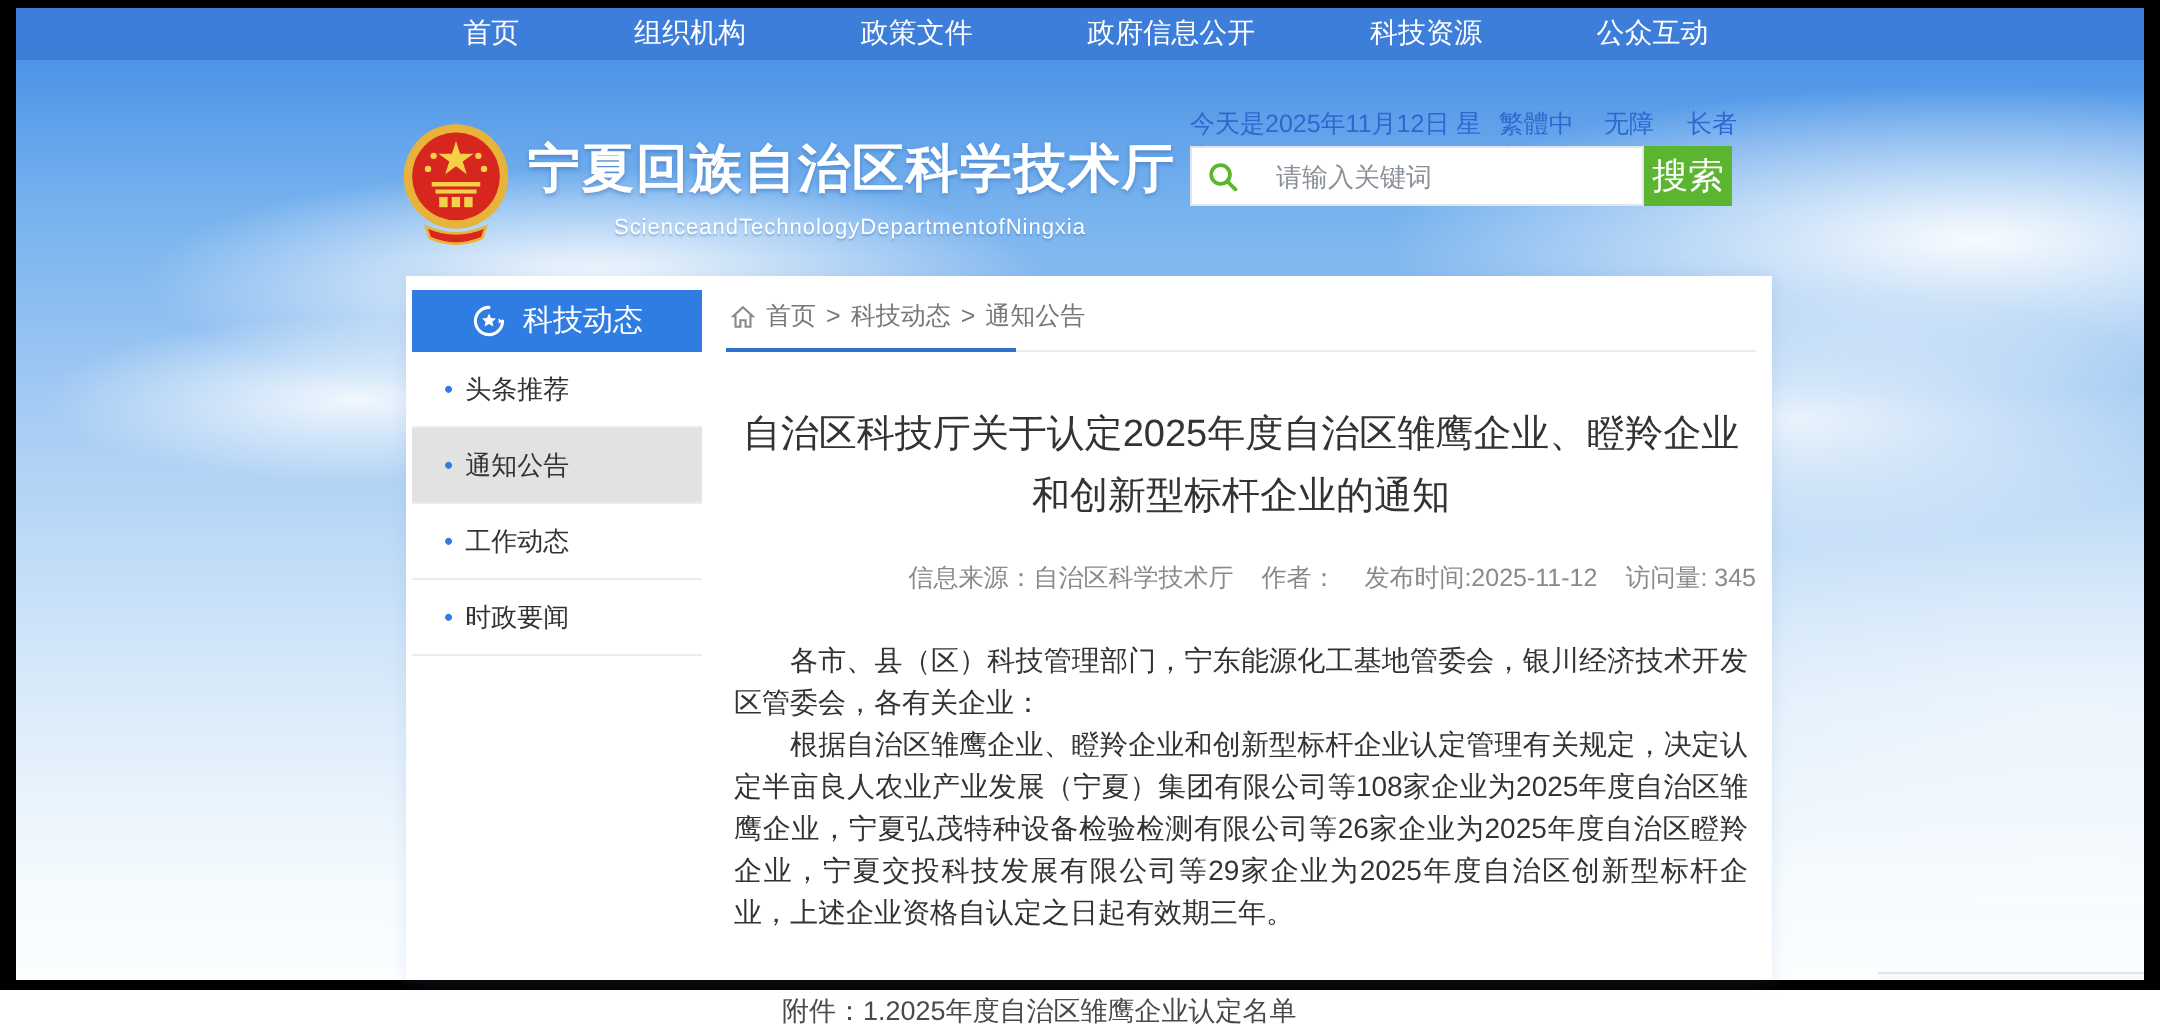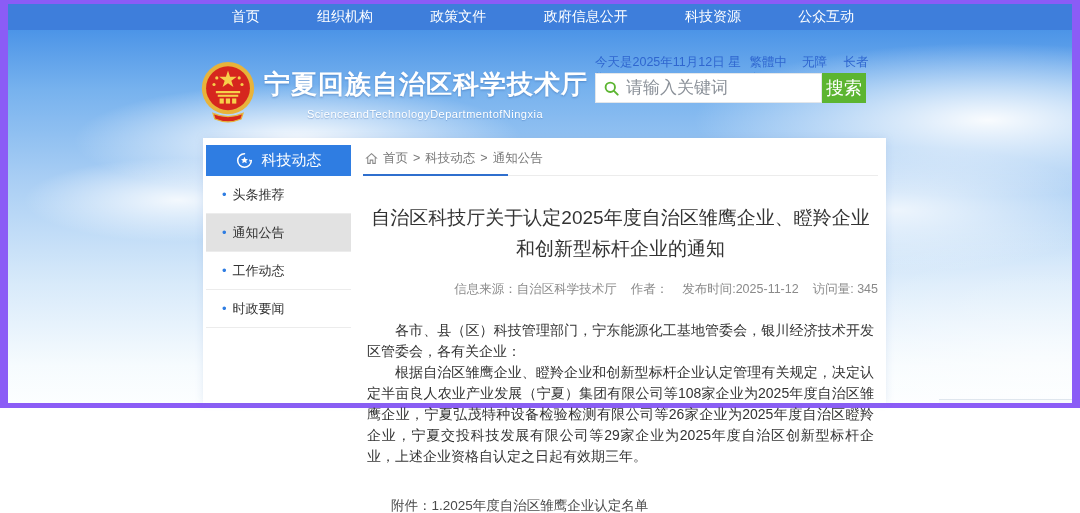--- a/index.html
+++ b/index.html
@@ -1,18 +1,18 @@
 <!DOCTYPE html>
 <html><head>
 <meta charset="utf-8">
 <style>
   * { margin:0; padding:0; box-sizing:border-box; }
   html,body { width:1080px; height:513px; background:#ffffff; overflow:hidden;
     font-family:"Liberation Sans", sans-serif; }
-  .page { position:relative; width:1080px; height:408px; background:#8b5cf6; }
+  .page { position:relative; width:1080px; height:495px; background:#000000; }
 
   
   .topnav { position:absolute; left:8px; right:8px; top:4px; height:26px;
     background:#3e7edb; }
   .topnav ul { position:absolute; left:195px; width:680px; top:0; height:26px;
     display:flex; justify-content:space-around; align-items:center; list-style:none; }
   .topnav li { color:#ffffff; font-size:14px; cursor:pointer; white-space:nowrap; }
 
   
   .hero { position:absolute; left:8px; right:8px; top:30px; bottom:5px;
@@ -36,22 +36,22 @@
     text-shadow:0 1px 1px rgba(40,90,160,.35); }
   .hdr-meta { position:absolute; left:587px; top:24px; width:282px; display:flex;
     justify-content:space-between; font-size:12.5px; color:#2f66cf; }
   .hdr-langs { display:flex; gap:8px; }
   .hdr-langs span { cursor:pointer; }
   .search-row { position:absolute; left:587px; top:43px; width:271px; height:30px;
     display:flex; }
   .search-box { flex:1; background:#ffffff; border:1px solid #e2e6ea; display:flex;
     align-items:center; padding:0 8px; }
   .search-box svg { flex:0 0 auto; margin-right:7px; }
-  .search-box input { border:none; outline:none; width:100%; font-size:17px;
-    color:#333; font-family:"Liberation Sans", sans-serif; }
+  .search-box input { border:none; outline:none; width:100%; font-size:13px;
+    color:#333; font-family:"Liberation Sans", sans-serif;margin-left:12px; }
   .search-box input::placeholder { color:#8b9199; }
   .search-btn { width:44px; background:#5cb531; color:#ffffff; border:none;
     font-size:18px; cursor:pointer; font-family:Liberation Serif, serif; }
 
   
   .panel { position:absolute; left:195px; top:108px; width:683px; bottom:0;
     background:#ffffff; box-shadow:0 0 8px rgba(110,150,200,.18); }
 
   
   .sidebar { position:absolute; left:3px; top:7px; width:145px; }

